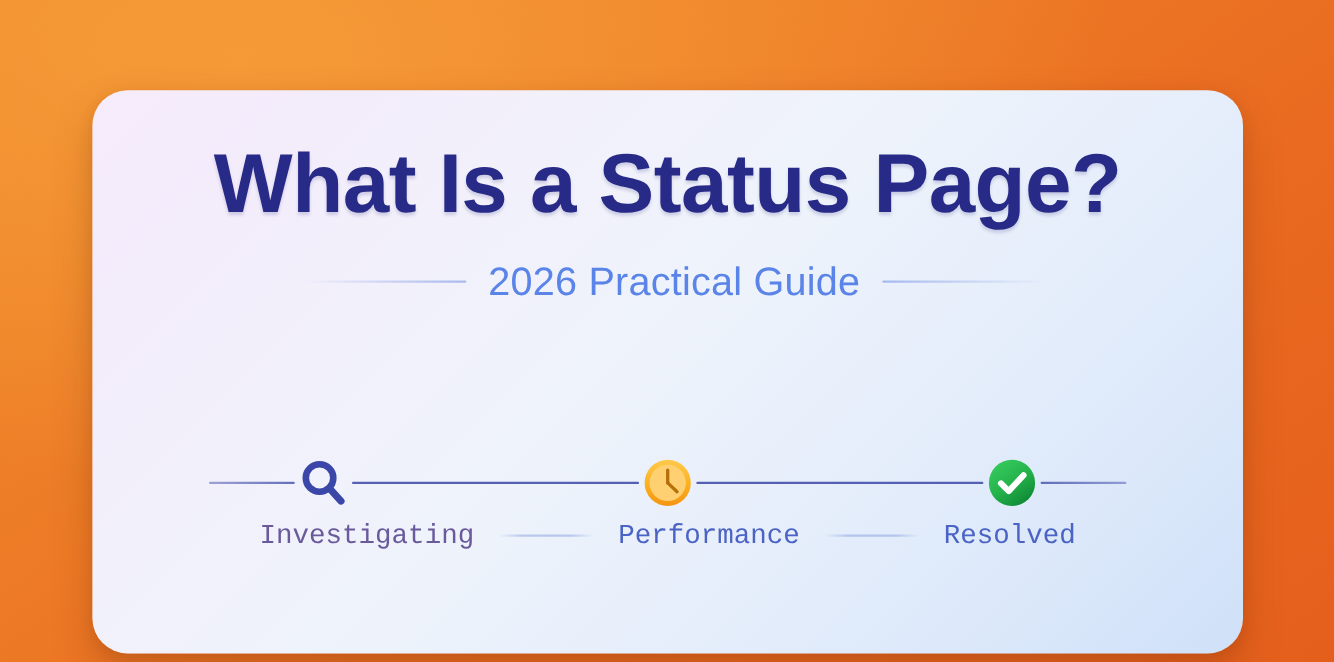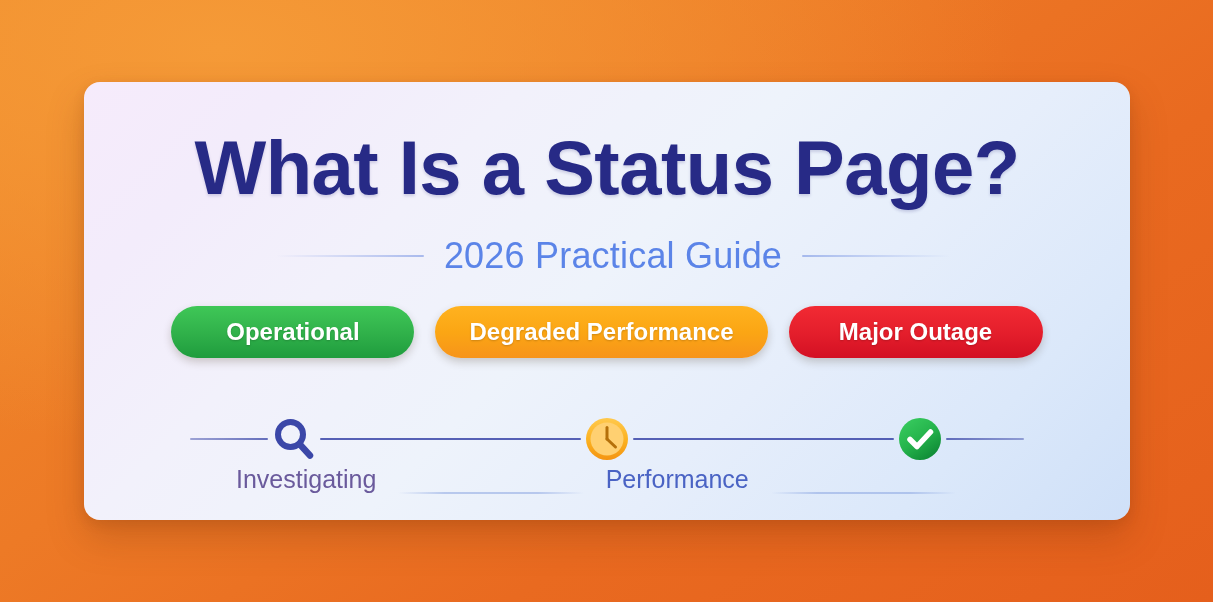--- a/index.html
+++ b/index.html
@@ -17,22 +17,22 @@
       linear-gradient(145deg, #f08c2c 0%, #ed7a26 38%, #e96a20 66%, #e55f1c 100%);
     position: relative;
   }
 
   
   #hero-card {
     position: absolute;
     left: 84px;
     top: 82px;
     width: 1046px;
-    height: 438px;
-    border-radius: 16px;
+    height: 512px;
+    border-radius: 32px;
     background:
       linear-gradient(135deg,
         #f6ebfb 0%,
         #f3ecfb 14%,
         #f2f1fb 30%,
         #eef3fb 48%,
         #e6eefb 66%,
         #dbe8fa 84%,
         #cfe0f8 100%);
     box-shadow:
@@ -175,24 +175,25 @@
   }
   
   .icon-clock { width: 46px; height: 46px; display: block; }
   
   .icon-check { width: 46px; height: 46px; display: block; }
 
   
   #timeline-labels {
     position: absolute;
     left: 0; right: 0;
-    top: 78px;
+    top: 88px;
     height: 34px;
     display: flex;
-    align-items: flex-end;
+    align-items: center;
+    font-family: Liberation Mono, monospace;
   }
   .tl-label {
     flex: 0 0 auto;
     font-size: 25px;
     white-space: nowrap;
   }
   .tl-label.investigating { color: #6a5a9c; }
   .tl-label.monitoring { color: #4a63c4; }
   .tl-label.resolved { color: #4a63c4; }
 
@@ -217,31 +218,20 @@
 <div id="hero-card">
 
   <div id="page-title">What Is a Status Page?</div>
 
   <div id="subtitle-row">
     <div class="sub-rule left"></div>
     <div id="subtitle-text">2026 Practical Guide</div>
     <div class="sub-rule right"></div>
   </div>
 
-  <div id="status-badges">
-    <div class="badge operational">
-      <span>Operational</span>
-    </div>
-    <div class="badge degraded">
-      <span>Degraded Performance</span>
-    </div>
-    <div class="badge outage">
-      <span>Major Outage</span>
-    </div>
-  </div>
 
   <div id="timeline">
 
     <div id="timeline-track">
       <div class="track-line end left"></div>
 
       <div class="node">
         <svg class="icon-search" viewBox="0 0 48 48">
           <circle cx="20.5" cy="19.5" r="12.5" fill="none" stroke="#3b47a8" stroke-width="6"></circle>
           <line x1="29.5" y1="29" x2="40" y2="40.5" stroke="#3b47a8" stroke-width="6.5" stroke-linecap="round"></line>
@@ -284,17 +274,18 @@
 
       <div class="track-line end right"></div>
     </div>
 
     <div id="timeline-labels">
       <div class="spacer-left"></div>
       <div class="tl-label investigating">Investigating</div>
       <div class="label-rule"></div>
       <div class="tl-label monitoring">Performance</div>
       <div class="label-rule"></div>
+      <div class="tl-label resolved">Resolved</div>
       <div class="spacer-right"></div>
     </div>
 
   </div>
 </div>
 
 </body></html>

